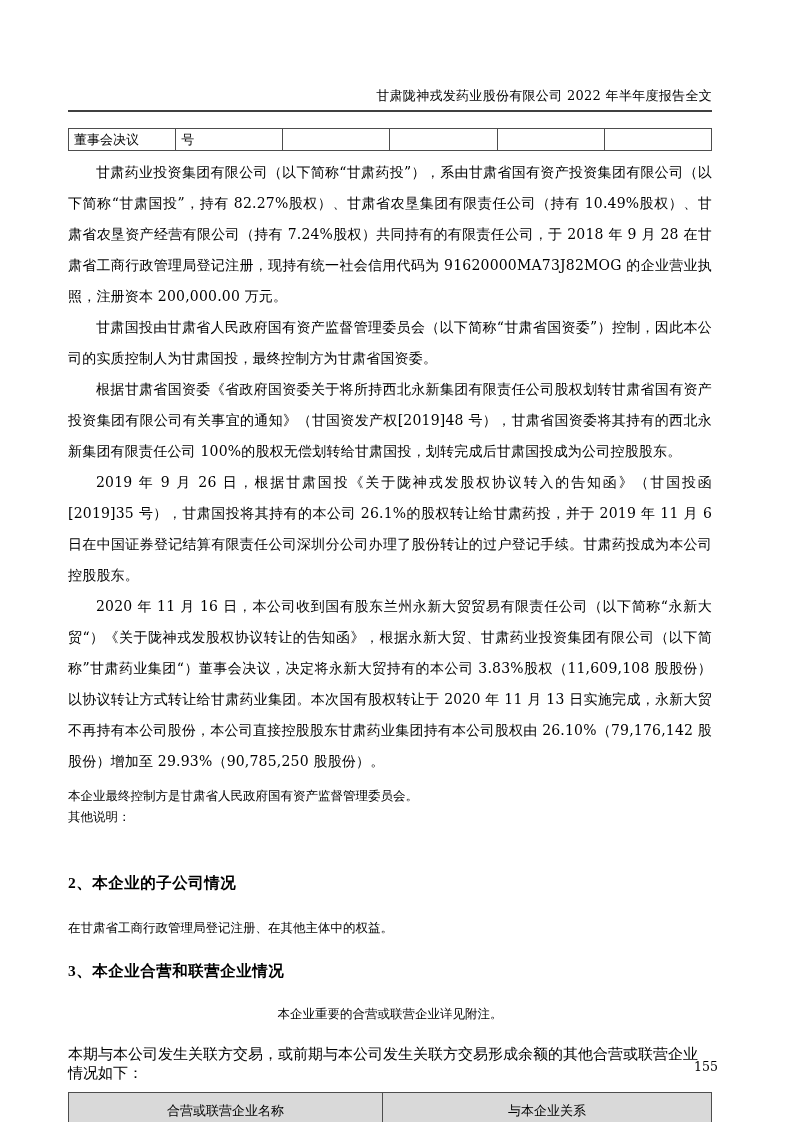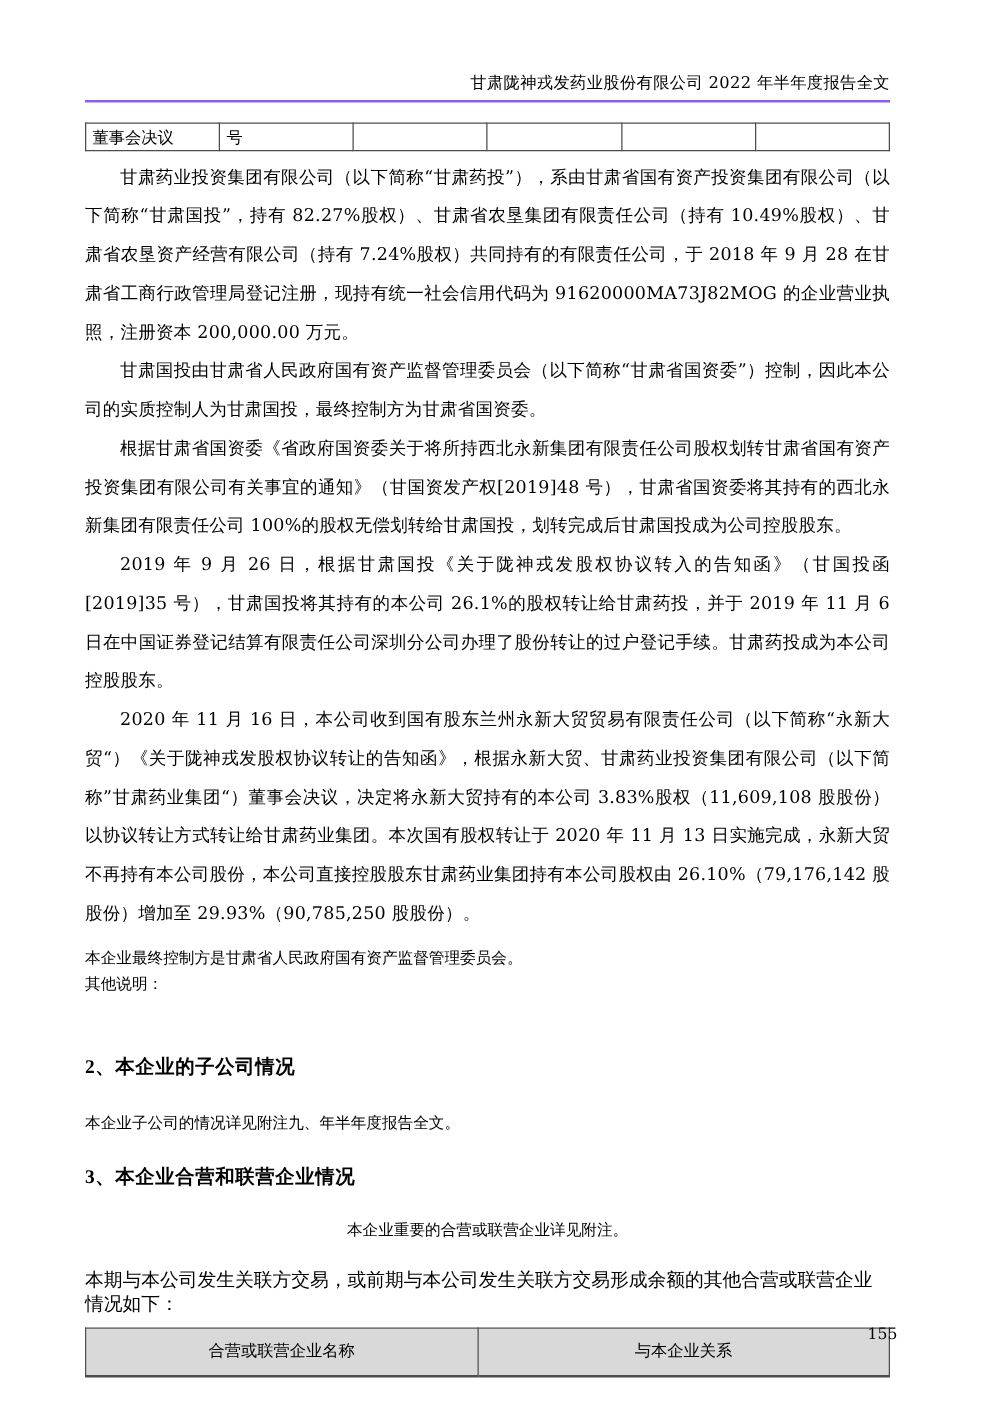--- a/index.html
+++ b/index.html
@@ -13,26 +13,26 @@
     font-family: "DejaVu Serif", serif;
     overflow: hidden;
   }
   .content {
     position: absolute;
     left: 68px;
     top: 0;
     width: 644px;
   }
   .doc-header {
-    padding-top: 57px;
+    padding-top: 87px;
     padding-bottom: 5px;
     text-align: right;
     font-size: 13px;
     letter-spacing: 0.3px;
-    border-bottom: 2px solid #8b5cf6;
+    border-bottom: 2px solid #404040;
   }
   table { border-collapse: collapse; table-layout: fixed; width: 100%; }
   .cont-table { margin-top: 16px; }
   .cont-table td {
     border: 1px solid var(--border, #4d4d4d);
     height: 22px;
     font-size: 13px;
     padding: 1px 5px;
     vertical-align: middle;
   }
@@ -107,21 +107,21 @@
       <p>2020 年 11 月 16 日，本公司收到国有股东兰州永新大贸贸易有限责任公司（以下简称“永新大贸“）《关于陇神戎发股权协议转让的告知函》，根据永新大贸、甘肃药业投资集团有限公司（以下简称”甘肃药业集团“）董事会决议，决定将永新大贸持有的本公司 3.83%股权（11,609,108 股股份）以协议转让方式转让给甘肃药业集团。本次国有股权转让于 2020 年 11 月 13 日实施完成，永新大贸不再持有本公司股份，本公司直接控股股东甘肃药业集团持有本公司股权由 26.10%（79,176,142 股股份）增加至 29.93%（90,785,250 股股份）。</p>
     </div>
 
     <div class="small-lines">
       <div>本企业最终控制方是甘肃省人民政府国有资产监督管理委员会。</div>
       <div>其他说明：</div>
     </div>
 
     <div class="sec-heading h2">2、本企业的子公司情况</div>
 
-    <div class="sub-body">本企业子公司的情况详见附注九、年半年度报告全文。</div>
+    <div class="sub-body">在甘肃省工商行政管理局登记注册、在其他主体中的权益。</div>
 
     <div class="sec-heading h3">3、本企业合营和联营企业情况</div>
 
     <div class="jv-line1">本企业重要的合营或联营企业详见附注。</div>
 
     <div class="jv-line2">本期与本公司发生关联方交易，或前期与本公司发生关联方交易形成余额的其他合营或联营企业情况如下：</div>
 
     <table class="jv-table">
       <tbody>
           <tr>

